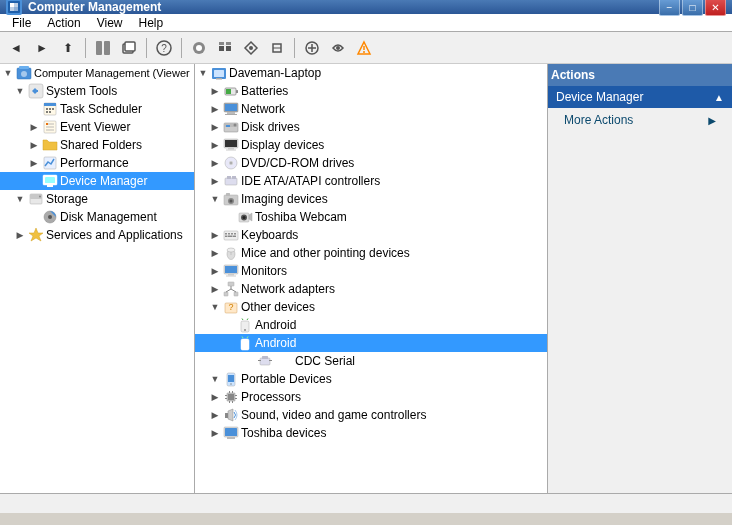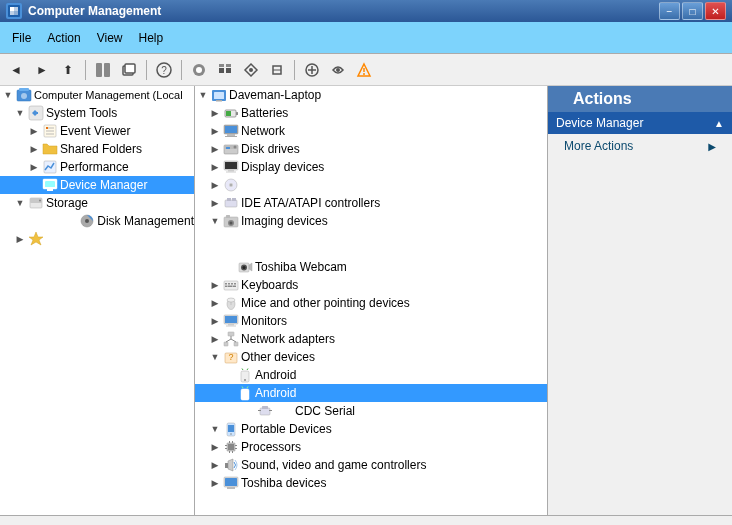--- a/index.html
+++ b/index.html
@@ -8,21 +8,21 @@
       font-size: 12px;
       background: #d4d0c8;
       width: 732px;
       height: 525px;
       overflow: hidden;
     }
 
     
     .title-bar {
       background: linear-gradient(to bottom, #4a7ab5, #2b5796);
-      height: 22px;
+      height: 14px;
       display: flex;
       align-items: center;
       padding: 0 6px;
       color: white;
       font-size: 12px;
       font-weight: bold;
       user-select: none;
     }
     .title-bar-icon {
       width: 16px; height: 16px; margin-right: 6px;
@@ -40,22 +40,22 @@
       color: white;
       font-size: 10px;
       cursor: pointer;
       display: flex; align-items: center; justify-content: center;
       border-radius: 2px;
     }
     .title-btn.close { background: linear-gradient(to bottom, #e05050, #c02020); }
 
     
     .menu-bar {
-      background: #7dd3fc;
-      height: 32px;
+      background: #ffffff;
+      height: 18px;
       display: flex;
       align-items: center;
       padding: 0 4px;
       border-bottom: 1px solid #aaa;
     }
     .menu-item {
       padding: 2px 8px;
       cursor: pointer;
       font-size: 12px;
       color: #000;
@@ -116,23 +116,23 @@
     
     .right-panel {
       width: 185px;
       border-left: 1px solid #aaa;
       background: #f0f0f0;
     }
 
     .actions-header {
       background: #4a7ab5;
       color: white;
-      padding: 4px 25px;
+      padding: 4px 3px;
       font-weight: bold;
-      font-size: 16px;
+      font-size: 12px;
     }
 
     .actions-item {
       display: flex;
       align-items: center;
       justify-content: space-between;
       padding: 4px 8px;
       background: #4a7ab5;
       color: white;
       font-size: 12px;
@@ -302,35 +302,50 @@
 
     <div class="tree-item" style="padding-left:2px;">
       <span class="expand-icon">▼</span>
       <span class="tree-icon">
         <svg width="16" height="16" viewBox="0 0 16 16">
             <rect x="1" y="3" width="14" height="11" rx="1" fill="#4a90d9" stroke="#2a70b9" stroke-width="0.5"></rect>
             <rect x="3" y="1" width="10" height="3" rx="1" fill="#6aafef"></rect>
             <circle cx="8" cy="9" r="3" fill="white" opacity="0.5"></circle>
           </svg>
       </span>
-      <span style="font-size:11px;">Computer Management (Local</span>
+      <span style="font-size:11px;">Computer Management (Viewer</span>
     </div>
 
     <div class="tree-item" style="padding-left:14px;">
       <span class="expand-icon">▼</span>
       <span class="tree-icon">
         <svg width="16" height="16" viewBox="0 0 16 16">
             <rect x="1" y="1" width="14" height="14" rx="2" fill="#e8e8e8" stroke="#aaa" stroke-width="0.5"></rect>
             <path d="M4 8 L7 5 L10 8 L7 11 Z" fill="#4a90d9"></path>
             <rect x="6" y="7" width="4" height="2" fill="#4a90d9"></rect>
           </svg>
       </span>
       <span>System Tools</span>
     </div>
 
+    <div class="tree-item" style="padding-left:28px;">
+      <span class="expand-icon" style="color:transparent;">▶</span>
+      <span class="tree-icon">
+        <svg width="16" height="16" viewBox="0 0 16 16">
+            <rect x="2" y="2" width="12" height="12" rx="1" fill="#fff9e8" stroke="#aaa" stroke-width="0.5"></rect>
+            <rect x="2" y="2" width="12" height="3" fill="#4a90d9"></rect>
+            <circle cx="5" cy="8" r="1" fill="#555"></circle>
+            <circle cx="8" cy="8" r="1" fill="#555"></circle>
+            <circle cx="11" cy="8" r="1" fill="#555"></circle>
+            <circle cx="5" cy="11" r="1" fill="#555"></circle>
+            <circle cx="8" cy="11" r="1" fill="#555"></circle>
+          </svg>
+      </span>
+      <span>Task Scheduler</span>
+    </div>
 
     <div class="tree-item" style="padding-left:28px;">
       <span class="expand-icon">▶</span>
       <span class="tree-icon">
         <svg width="16" height="16" viewBox="0 0 16 16">
             <rect x="2" y="2" width="12" height="12" rx="1" fill="#fff9e8" stroke="#aaa" stroke-width="0.5"></rect>
             <line x1="4" y1="5" x2="12" y2="5" stroke="#aaa" stroke-width="0.8"></line>
             <line x1="4" y1="8" x2="12" y2="8" stroke="#aaa" stroke-width="0.8"></line>
             <line x1="4" y1="11" x2="12" y2="11" stroke="#aaa" stroke-width="0.8"></line>
             <rect x="4" y="4" width="2" height="2" fill="#e87010"></rect>
@@ -377,39 +392,40 @@
       <span class="tree-icon">
         <svg width="16" height="16" viewBox="0 0 16 16">
             <rect x="2" y="3" width="12" height="10" rx="1" fill="#e8e8e8" stroke="#aaa" stroke-width="0.5"></rect>
             <rect x="2" y="3" width="12" height="5" rx="1" fill="#c8c8c8"></rect>
             <circle cx="12" cy="5.5" r="1" fill="#888"></circle>
           </svg>
       </span>
       <span>Storage</span>
     </div>
 
-    <div class="tree-item" style="padding-left:28px;justify-content:flex-end;">
+    <div class="tree-item" style="padding-left:28px;">
       <span class="expand-icon" style="color:transparent;">▶</span>
       <span class="tree-icon">
         <svg width="16" height="16" viewBox="0 0 16 16">
             <circle cx="8" cy="8" r="6" fill="#aaa" stroke="#888" stroke-width="0.5"></circle>
             <circle cx="8" cy="8" r="2" fill="#555"></circle>
             <path d="M8 2 A6 6 0 0 1 14 8" fill="#4a90d9"></path>
           </svg>
       </span>
       <span>Disk Management</span>
     </div>
 
     <div class="tree-item" style="padding-left:14px;">
       <span class="expand-icon">▶</span>
       <span class="tree-icon">
         <svg width="16" height="16" viewBox="0 0 16 16">
             <path d="M8 1 L10 6 L15 6 L11 9 L13 14 L8 11 L3 14 L5 9 L1 6 L6 6 Z" fill="#f0c040" stroke="#d0a020" stroke-width="0.5"></path>
           </svg>
       </span>
+      <span>Services and Applications</span>
     </div>
   </div>
 
   <div class="middle-panel">
 
     <div class="tree-item" style="padding-left:2px;">
       <span class="expand-icon">▼</span>
       <span class="tree-icon">
         <svg width="16" height="16" viewBox="0 0 16 16">
             <rect x="1" y="3" width="14" height="11" rx="1" fill="#4a90d9"></rect>
@@ -473,20 +489,21 @@
 
     <div class="tree-item" style="padding-left:14px;">
       <span class="expand-icon">▶</span>
       <span class="tree-icon">
         <svg width="16" height="16" viewBox="0 0 16 16">
             <circle cx="8" cy="8" r="6" fill="#e8e8f8" stroke="#aaa" stroke-width="0.5"></circle>
             <circle cx="8" cy="8" r="2" fill="#ccc"></circle>
             <circle cx="8" cy="8" r="0.8" fill="#888"></circle>
           </svg>
       </span>
+      <span>DVD/CD-ROM drives</span>
     </div>
 
     <div class="tree-item" style="padding-left:14px;">
       <span class="expand-icon">▶</span>
       <span class="tree-icon">
         <svg width="16" height="16" viewBox="0 0 16 16">
             <rect x="2" y="5" width="12" height="7" rx="1" fill="#dde" stroke="#aaa" stroke-width="0.5"></rect>
             <rect x="4" y="3" width="4" height="3" fill="#bbc"></rect>
             <rect x="9" y="3" width="4" height="3" fill="#bbc"></rect>
           </svg>
@@ -501,21 +518,21 @@
             <rect x="1" y="4" width="14" height="10" rx="1" fill="#ccc" stroke="#aaa" stroke-width="0.5"></rect>
             <rect x="3" y="2" width="4" height="3" rx="0.5" fill="#bbb"></rect>
             <circle cx="8" cy="10" r="3" fill="#888"></circle>
             <circle cx="8" cy="10" r="1.5" fill="#555"></circle>
           </svg>
       </span>
       <span>Imaging devices</span>
     </div>
 
 
-    <div class="tree-item" style="padding-left:28px;margin-top:28px;">
+    <div class="tree-item" style="padding-left:28px;">
       <span class="expand-icon" style="color:transparent;">▶</span>
       <span class="tree-icon">
         <svg width="16" height="16" viewBox="0 0 16 16">
             <rect x="2" y="4" width="10" height="9" rx="1" fill="#ddd" stroke="#aaa" stroke-width="0.5"></rect>
             <circle cx="7" cy="8.5" r="3" fill="#555"></circle>
             <circle cx="7" cy="8.5" r="1.5" fill="#222"></circle>
             <polygon points="12,6 15,4 15,12 12,10" fill="#bbb" stroke="#aaa" stroke-width="0.5"></polygon>
           </svg>
       </span>
       <span>Toshiba Webcam</span>

